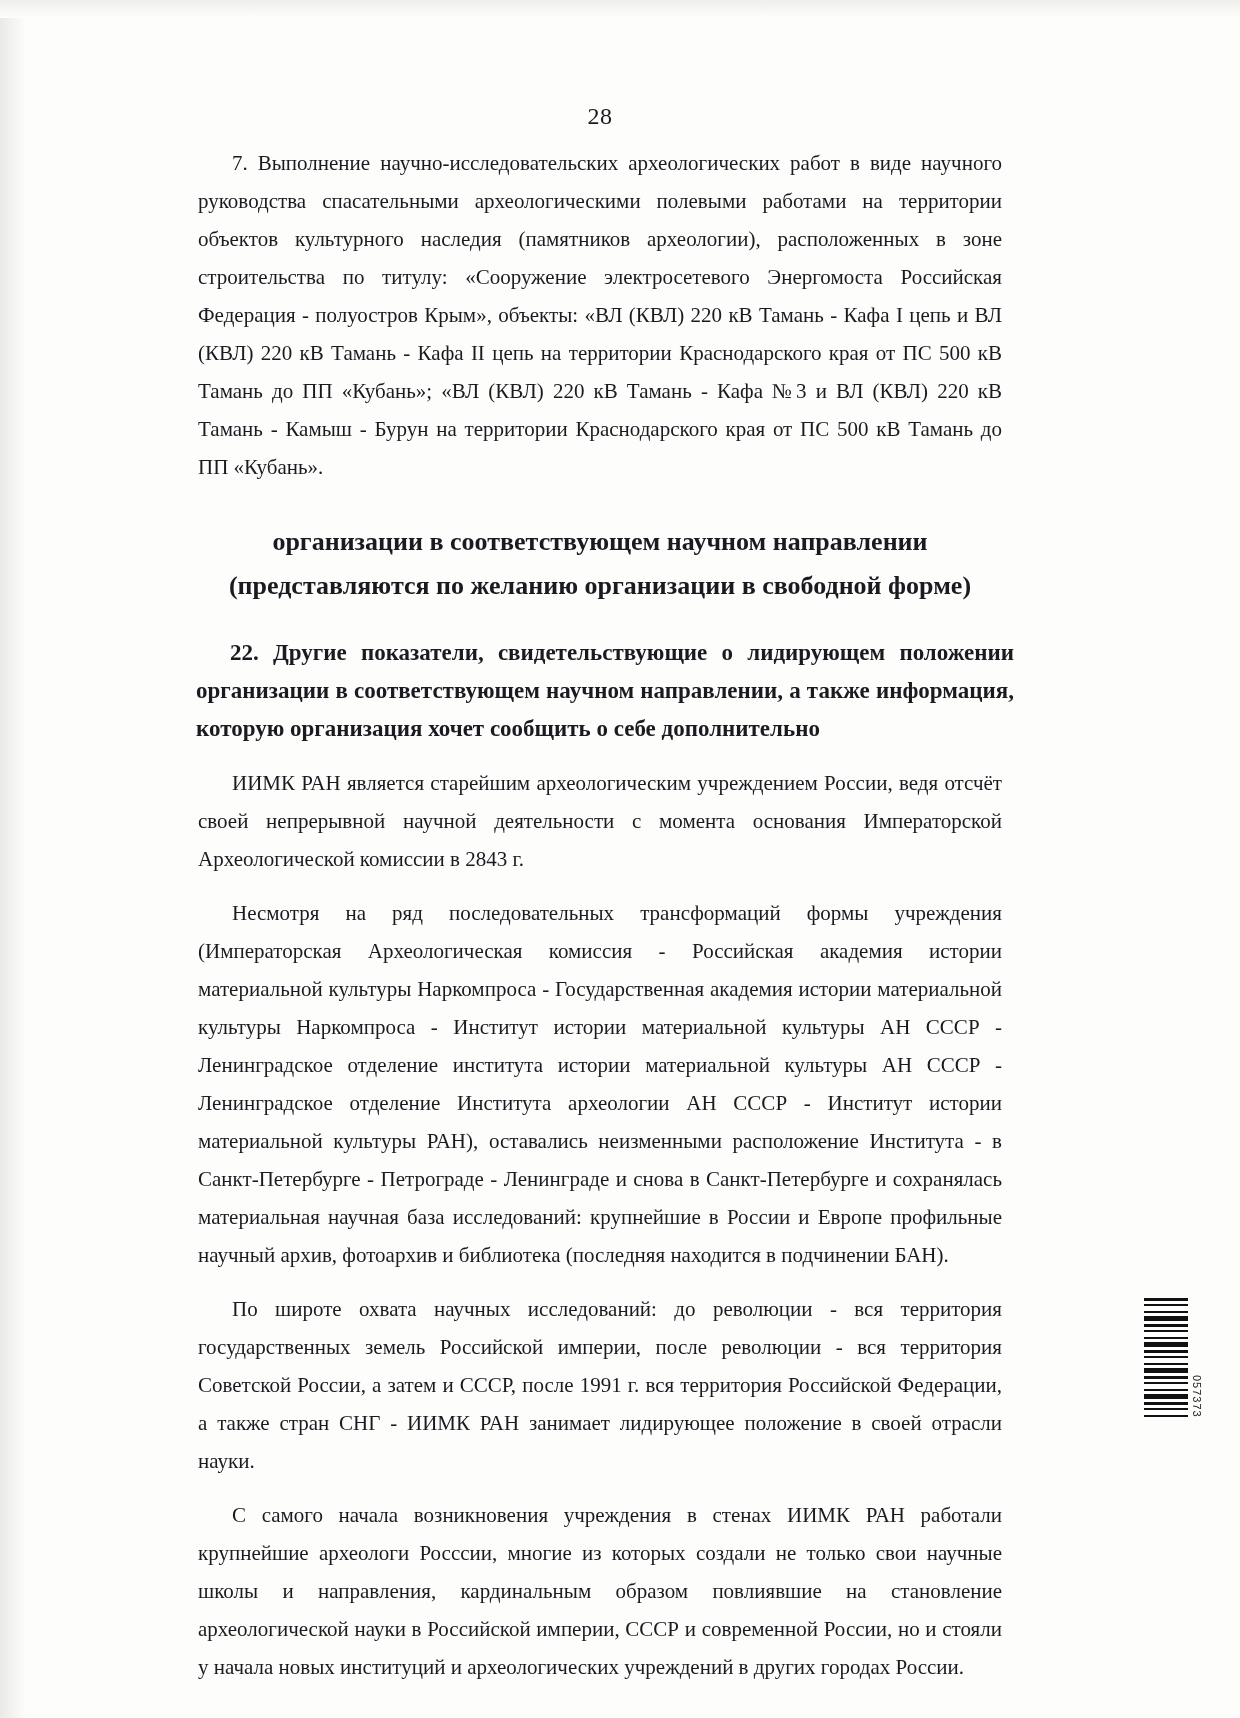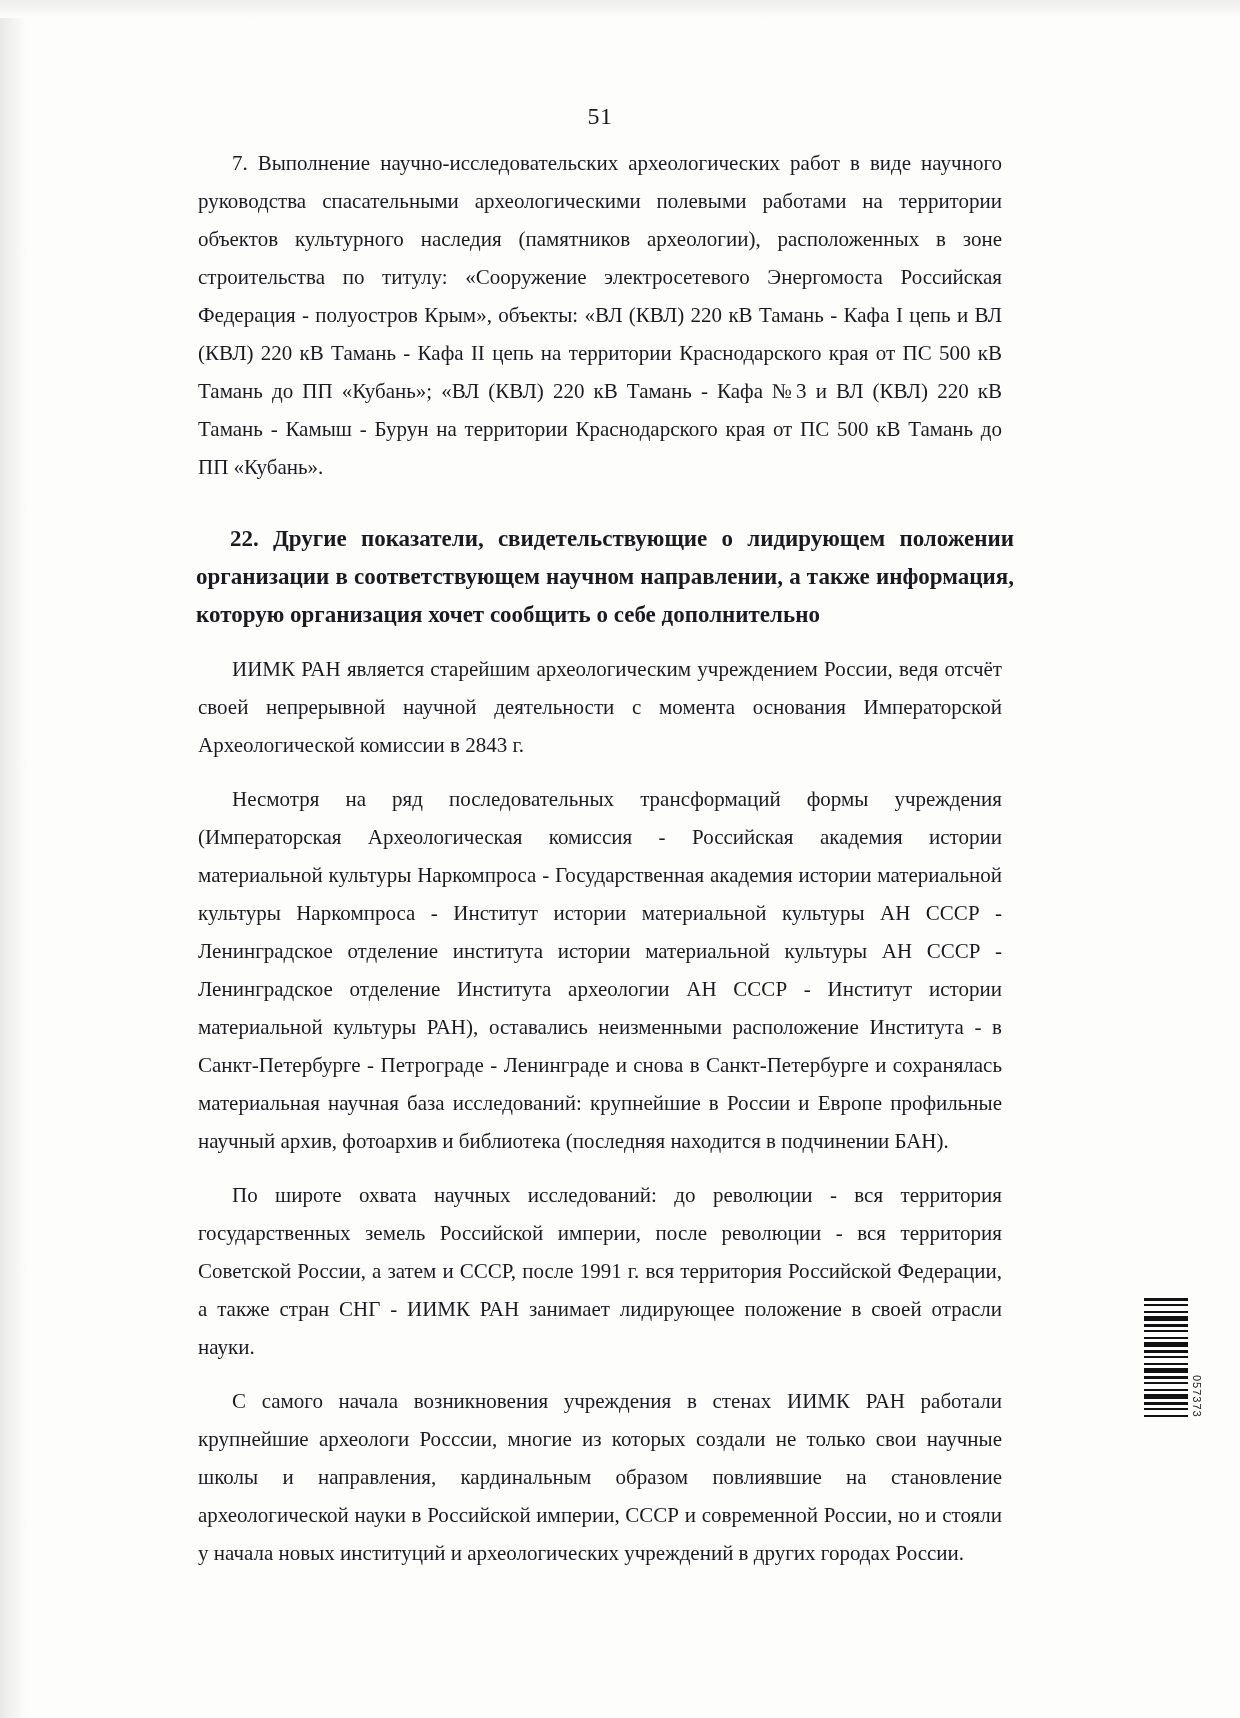--- a/index.html
+++ b/index.html
@@ -126,25 +126,27 @@
 </style>
 </head>
 <body>
 
 <div class="page">
   <div class="scan-edge-left"></div>
   <div class="scan-edge-top"></div>
 
   <div class="page-inner">
 
-    <div class="page-number">51</div>
+    <div class="page-number">28</div>
 
     <p class="para indent">7. Выполнение научно-исследовательских археологических работ в виде научного руководства спасательными археологическими полевыми работами на территории объектов культурного наследия (памятников археологии), расположенных в зоне строительства по титулу: «Сооружение электросетевого Энергомоста Российская Федерация - полуостров Крым», объекты: «ВЛ (КВЛ) 220 кВ Тамань - Кафа I цепь и ВЛ (КВЛ) 220 кВ Тамань - Кафа II цепь на территории Краснодарского края от ПС 500 кВ Тамань до ПП «Кубань»; «ВЛ (КВЛ) 220 кВ Тамань - Кафа №3 и ВЛ (КВЛ) 220 кВ Тамань - Камыш - Бурун на территории Краснодарского края от ПС 500 кВ Тамань до ПП «Кубань».</p>
 
     <div class="heading-lines">
+      <div class="heading">организации в соответствующем научном направлении</div>
+      <div class="heading">(представляются по желанию организации в свободной форме)</div>
     </div>
 
     <div class="subheading-wrap">
       <p class="subheading">22. Другие показатели, свидетельствующие о лидирующем положении организации в соответствующем научном направлении, а также информация, которую организация хочет сообщить о себе дополнительно</p>
     </div>
 
     <div class="body-block">
       <p class="para indent">ИИМК РАН является старейшим археологическим учреждением России, ведя отсчёт своей непрерывной научной деятельности с момента основания Императорской Археологической комиссии в 2843 г.</p>
       <p class="para indent">Несмотря на ряд последовательных трансформаций формы учреждения (Императорская Археологическая комиссия - Российская академия истории материальной культуры Наркомпроса - Государственная академия истории материальной культуры Наркомпроса - Институт истории материальной культуры АН СССР - Ленинградское отделение института истории материальной культуры АН СССР - Ленинградское отделение Института археологии АН СССР - Институт истории материальной культуры РАН), оставались неизменными расположение Института - в Санкт-Петербурге - Петрограде - Ленинграде и снова в Санкт-Петербурге и сохранялась материальная научная база исследований: крупнейшие в России и Европе профильные научный архив, фотоархив и библиотека (последняя находится в подчинении БАН).</p>
       <p class="para indent">По широте охвата научных исследований: до революции - вся территория государственных земель Российской империи, после революции - вся территория Советской России, а затем и СССР, после 1991 г. вся территория Российской Федерации, а также стран СНГ - ИИМК РАН занимает лидирующее положение в своей отрасли науки.</p>

